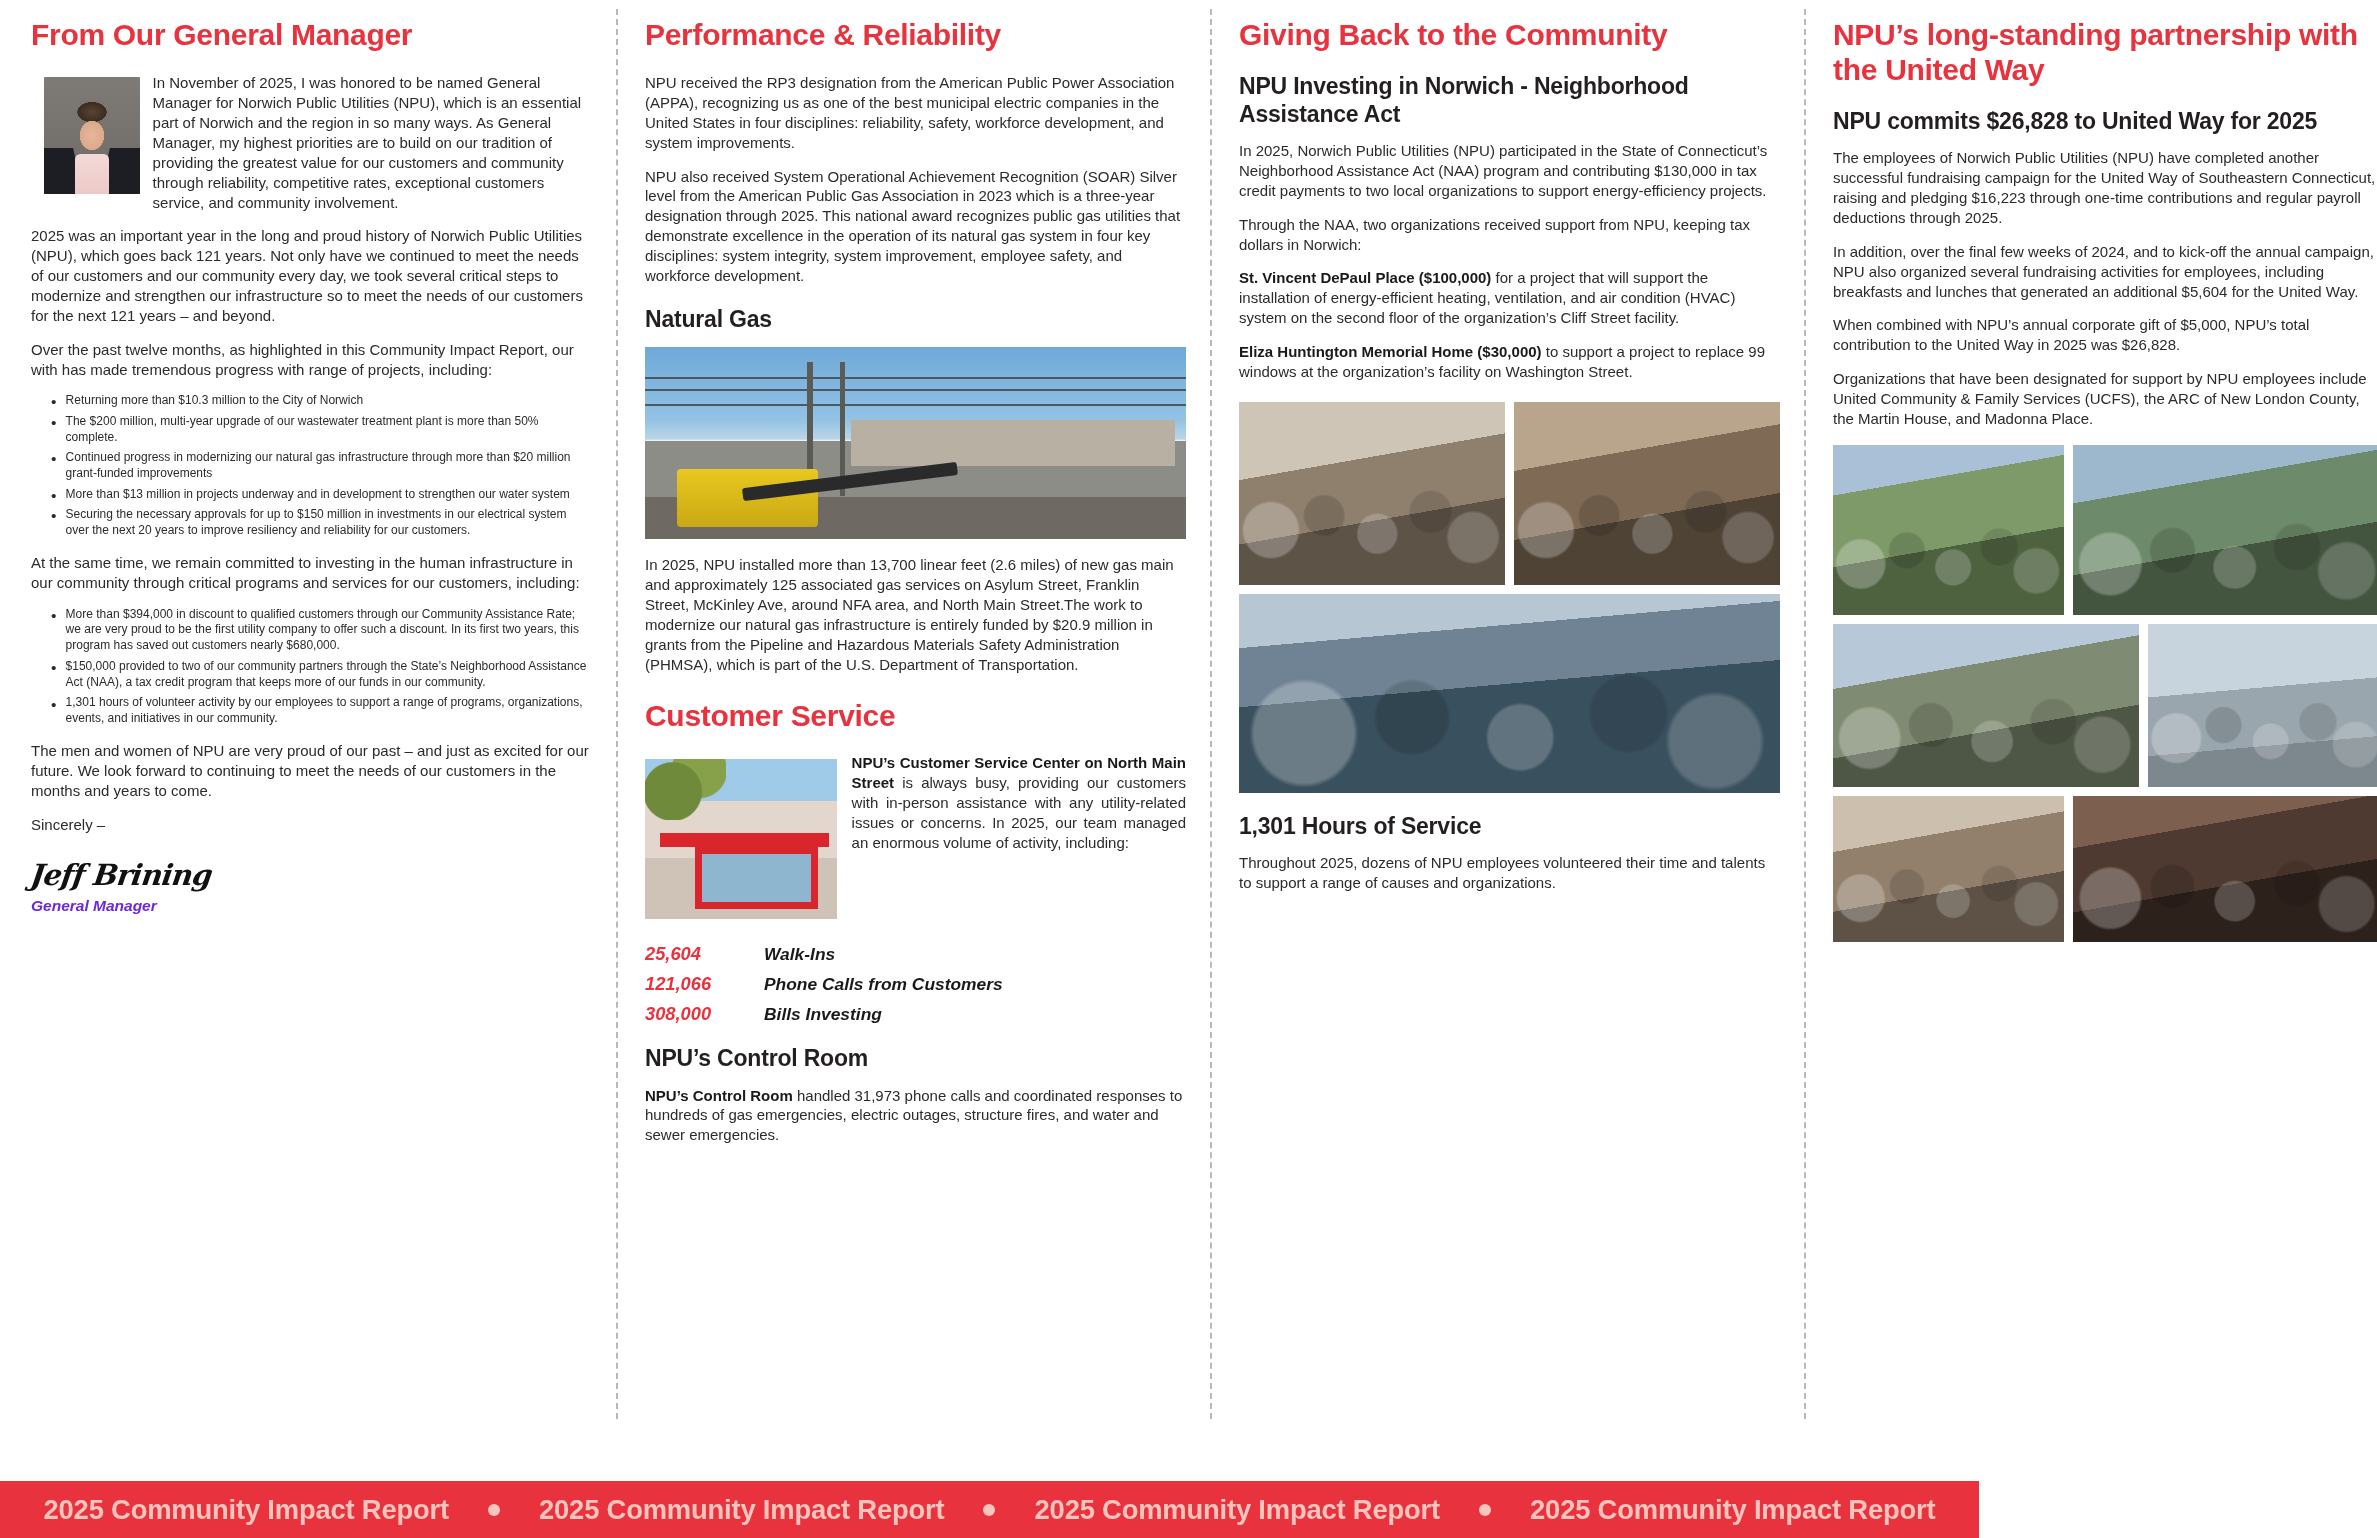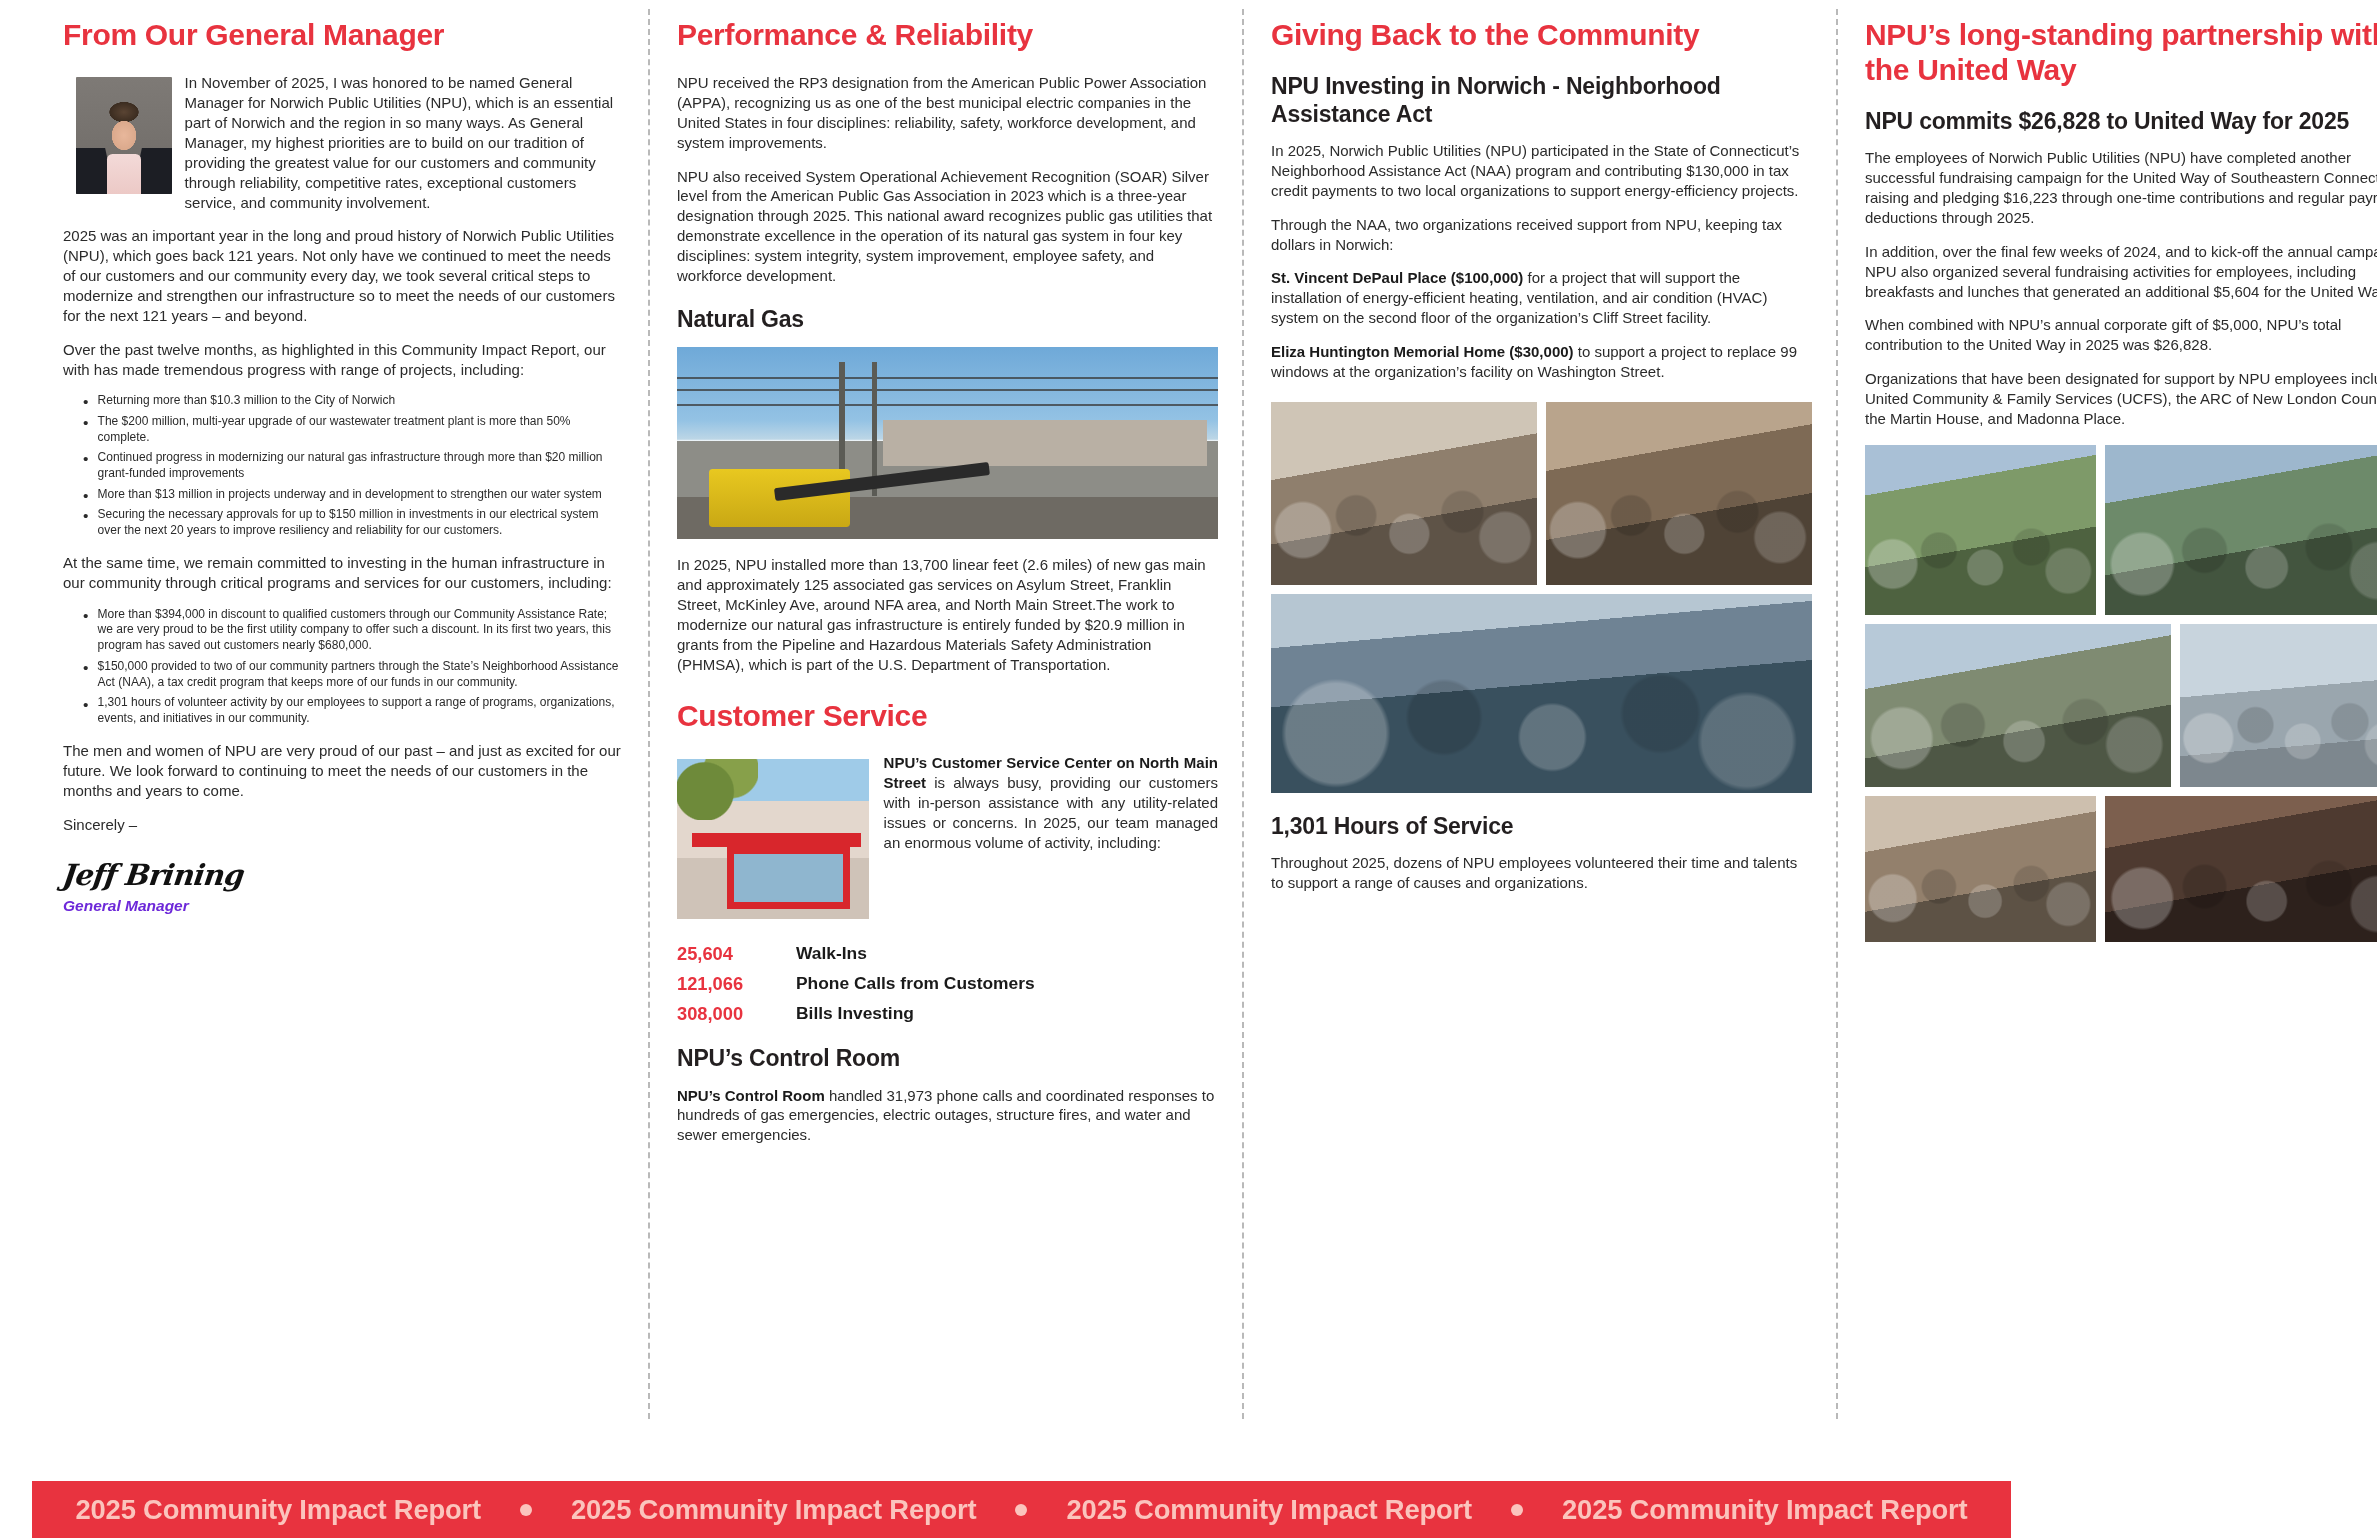--- a/index.html
+++ b/index.html
@@ -5,21 +5,21 @@
   * { box-sizing: border-box; }
   html, body { margin:0; padding:0; }
   body {
     width:2377px; height:1538px;
     background:#ffffff;
     font-family:"Liberation Sans", sans-serif;
     color:#231f20;
     overflow:hidden;
     position:relative;
   }
-  .page { position:relative; width:1979px; height:1538px;margin-left:32px; }
+  .page { position:relative; width:1979px; height:1538px; }
 
   
   .cols {
     position:absolute; left:0; top:0; right:0;
     height:1426px;
     display:grid;
     grid-template-columns: 585px 594px 594px 604px;
     padding: 12.8px 22px 0 31px;
   }
   .col { position:relative; padding: 0 24px 0 0; }
@@ -118,21 +118,21 @@
   .sig-title{
     font-size:15.5px;
     font-weight:bold;
     font-style:italic;
     margin:3.7px 0 0 0;
     color:#6d28d9;
   }
 
   
   .stats { margin:16.5px 0 7.3px 0; }
-  .stat-row{ display:flex; align-items:flex-start; margin-bottom:8.2px; }
+  .stat-row{ display:flex; align-items:flex-end; margin-bottom:8.2px;font-style:italic; }
   .stat-num{
     color:#e8333f; font-weight:bold; font-size:18.3px;
     width:119px; flex:0 0 119px;
   }
   .stat-label{ font-weight:bold; font-size:17.4px; color:#1a1a1a; }
 
   
   .photo { position:relative; overflow:hidden; background:#cfcfcf; }
   .ph-street{
     width:100%; height:192px; margin:5.5px 0 16.5px 0;

